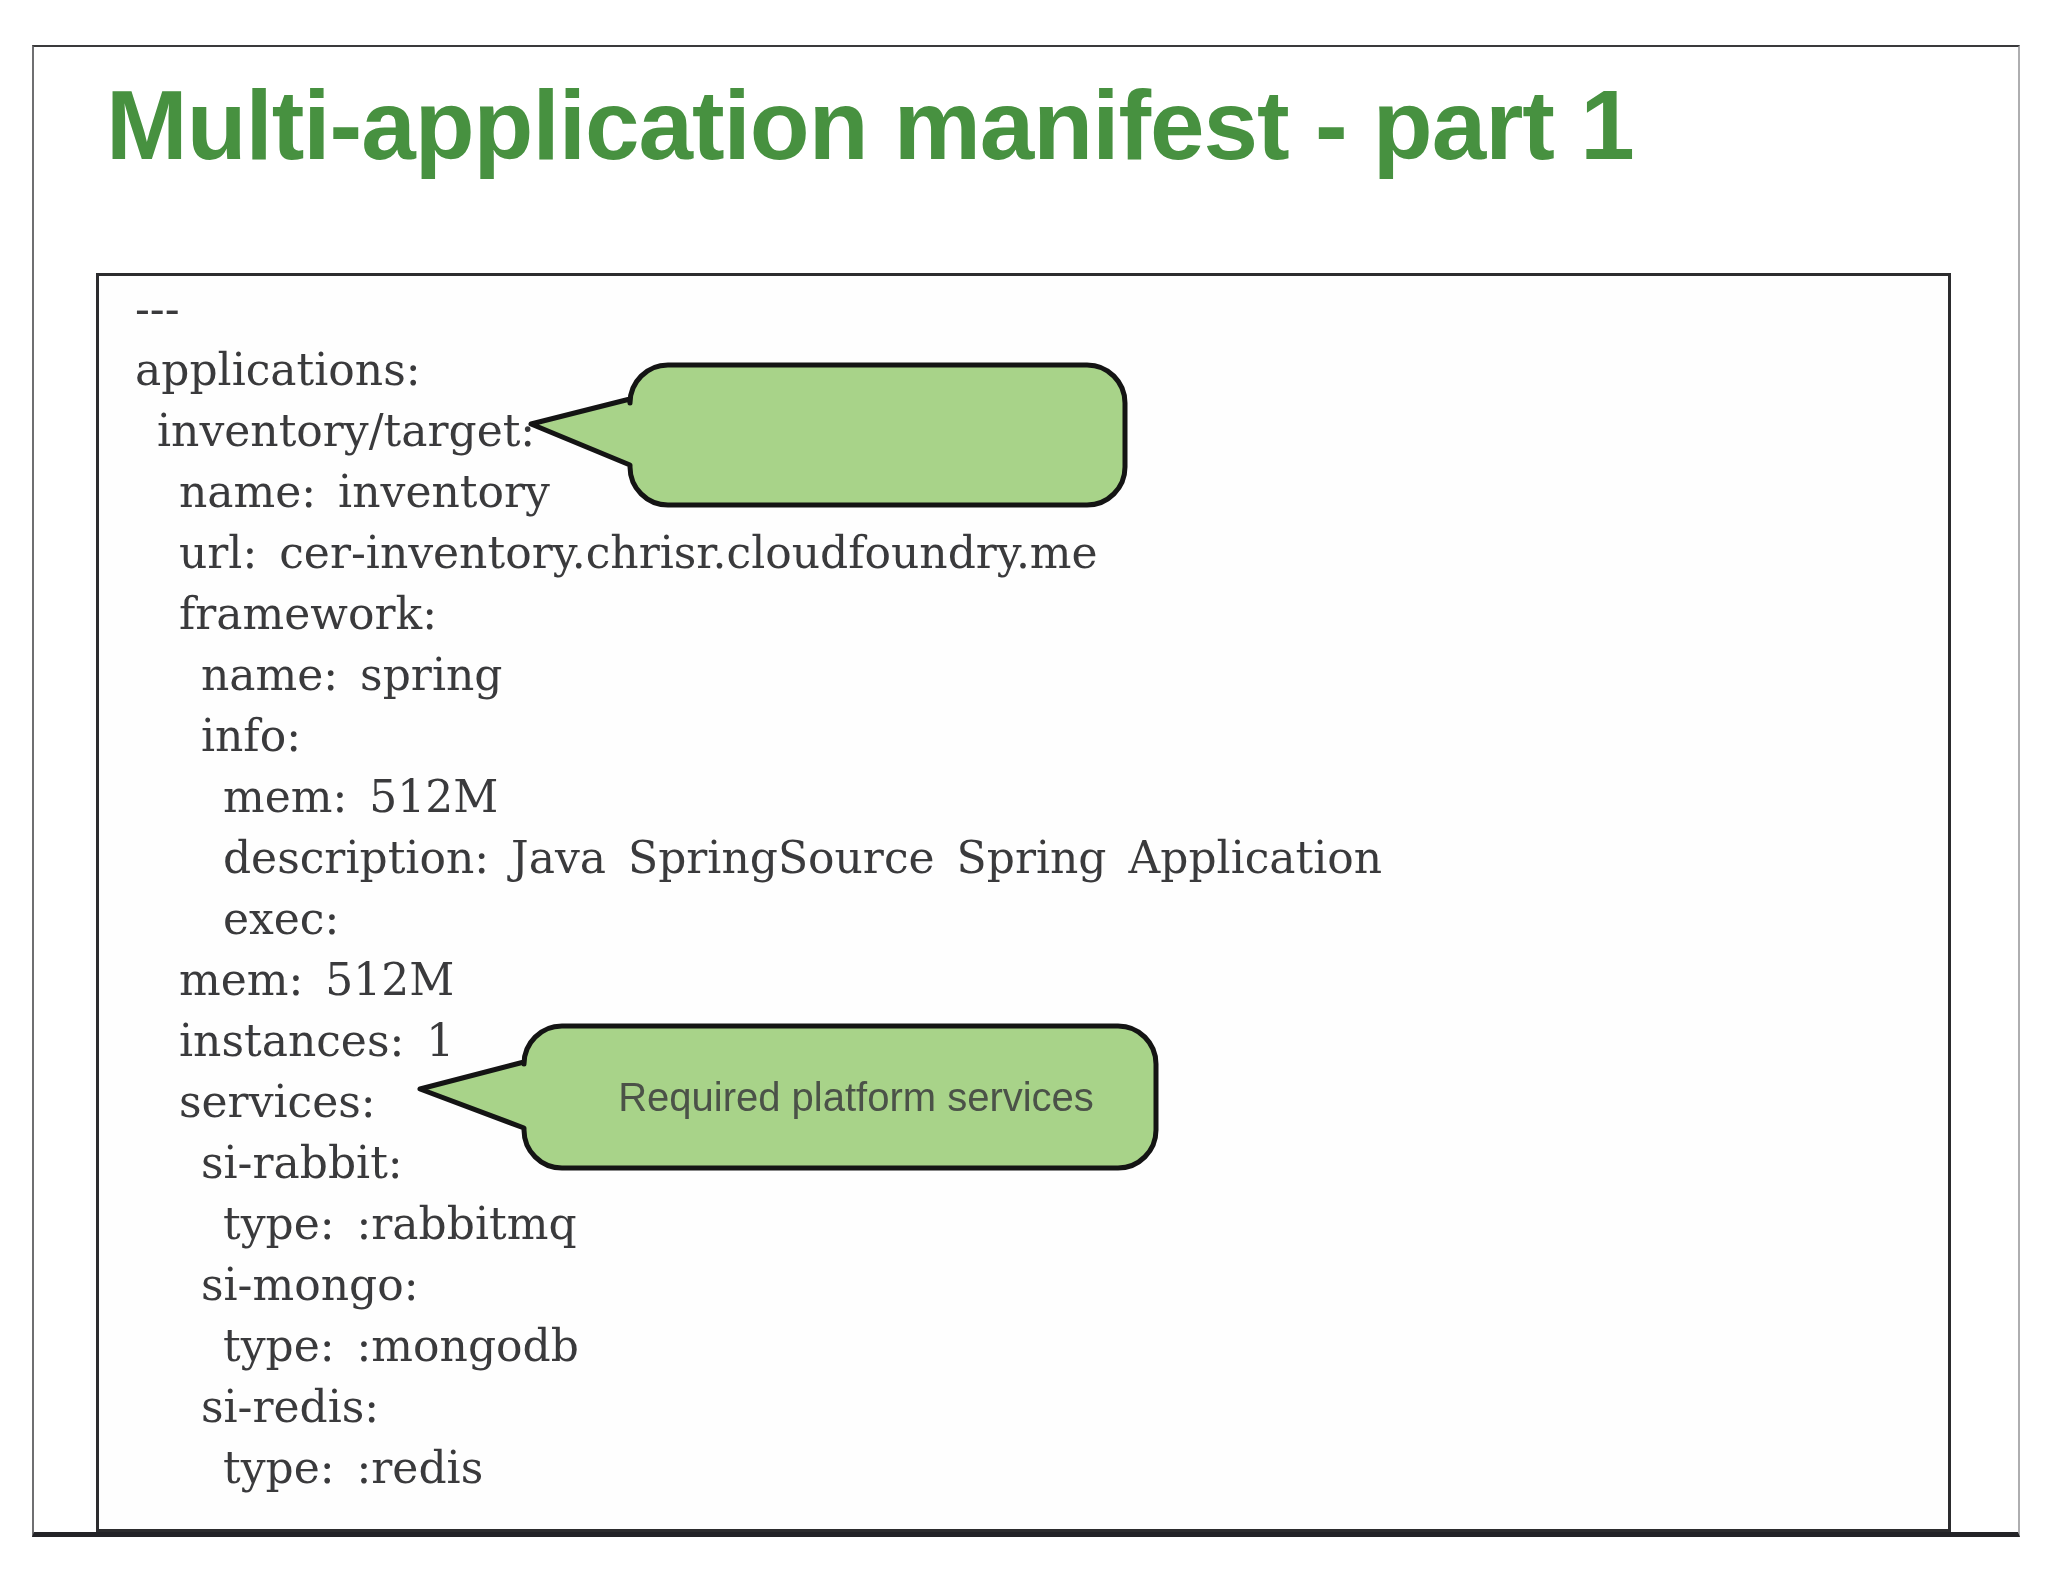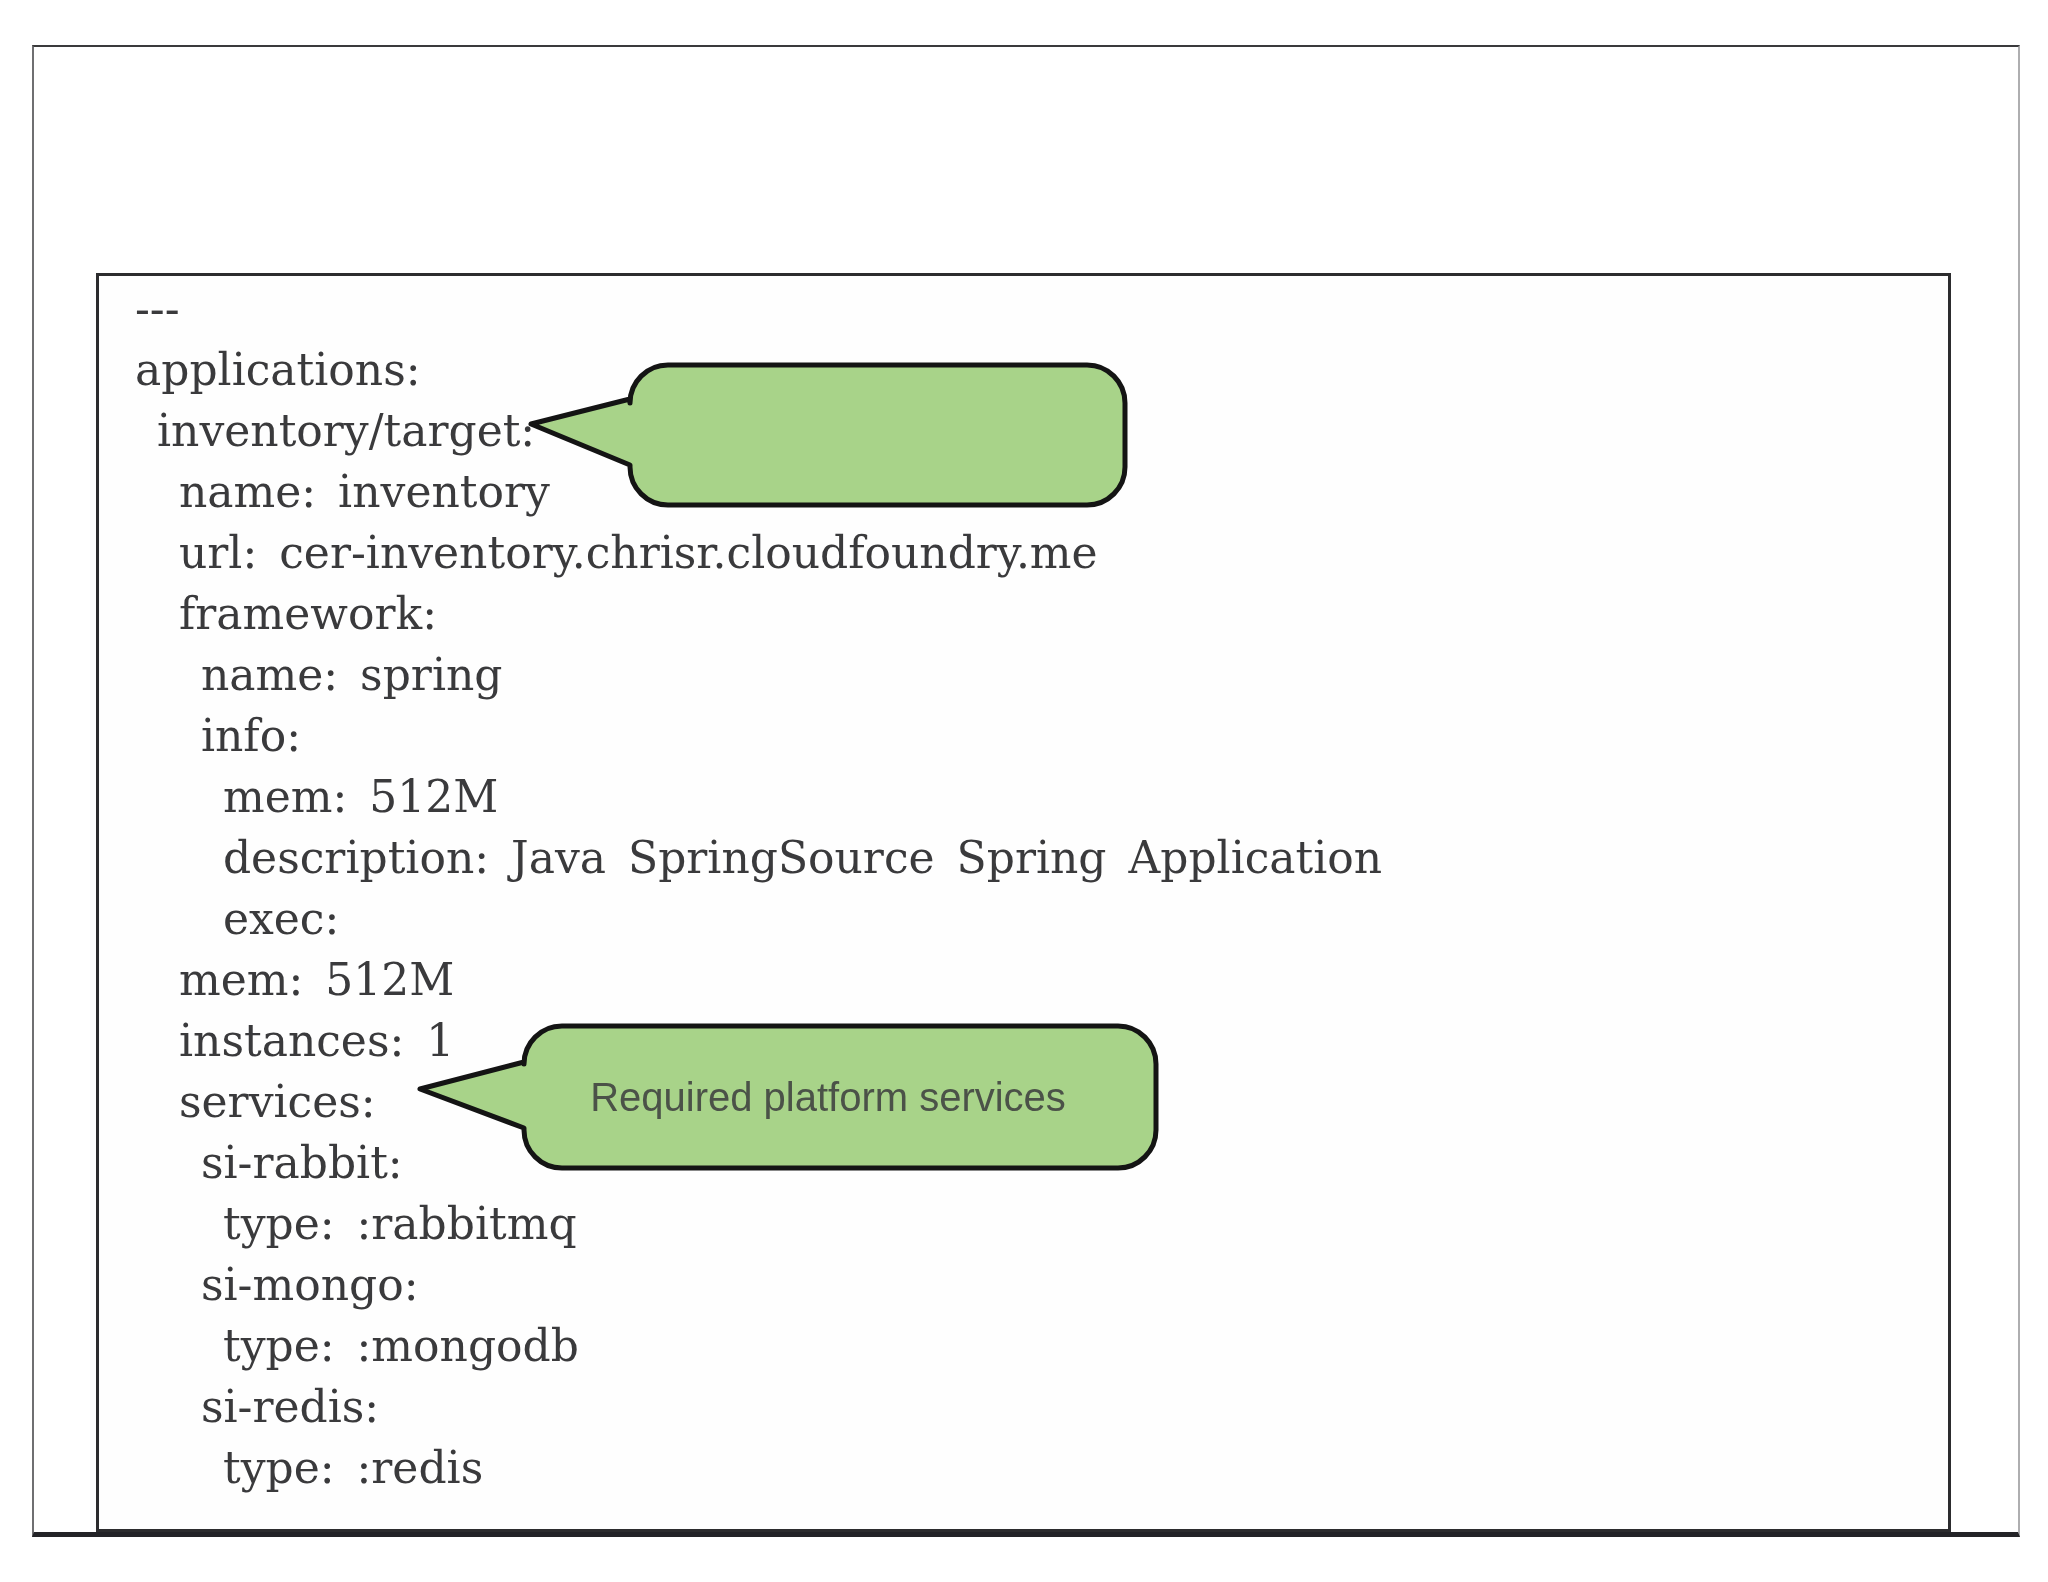--- a/index.html
+++ b/index.html
@@ -58,28 +58,29 @@
     position:absolute;
     display:flex;
     align-items:center;
     font-size:40px;
     color:#4b5248;
     white-space:nowrap;
   }
   .callout-1{left:486px;top:308px;width:620px;height:160px;}
   .callout-1 .callout-label{left:110px;top:12px;width:495px;height:136px;padding-left:26px;box-sizing:border-box;justify-content:flex-start;}
   .callout-2{left:366px;top:969px;width:780px;height:170px;}
-  .callout-2 .callout-label{left:112px;top:12px;width:632px;height:138px;justify-content:center;text-align:right;}
+  .callout-2 .callout-label{left:140px;top:12px;width:632px;height:138px;justify-content:center;text-align:right;}
 </style>
 </head>
 <body>
 
 <div class="page">
   <div class="slide">
 
+    <div class="slide-title">Multi-application manifest - part 1</div>
 
     <div class="code-panel">
       <div class="code-block"><div>---</div><div>applications:</div><div> inventory/target:</div><div>  name: inventory</div><div>  url: cer-inventory.chrisr.cloudfoundry.me</div><div>  framework:</div><div>   name: spring</div><div>   info:</div><div>    mem: 512M</div><div>    description: Java SpringSource Spring Application</div><div>    exec:</div><div>  mem: 512M</div><div>  instances: 1</div><div>  services:</div><div>   si-rabbit:</div><div>    type: :rabbitmq</div><div>   si-mongo:</div><div>    type: :mongodb</div><div>   si-redis:</div><div>    type: :redis</div></div>
     </div>
 
     <div class="callout callout-1">
       <svg width="620" height="160" viewBox="0 0 620 160">
         <path d="M148 10 L567 10 A38 38 0 0 1 605 48 L605 112 A38 38 0 0 1 567 150 L148 150 A38 38 0 0 1 110 112 L110 110 L11 69 L110 44 L110 48 A38 38 0 0 1 148 10 Z" fill="#a8d389" stroke="#141414" stroke-width="5" stroke-linejoin="round"></path>
       </svg>
     </div>

